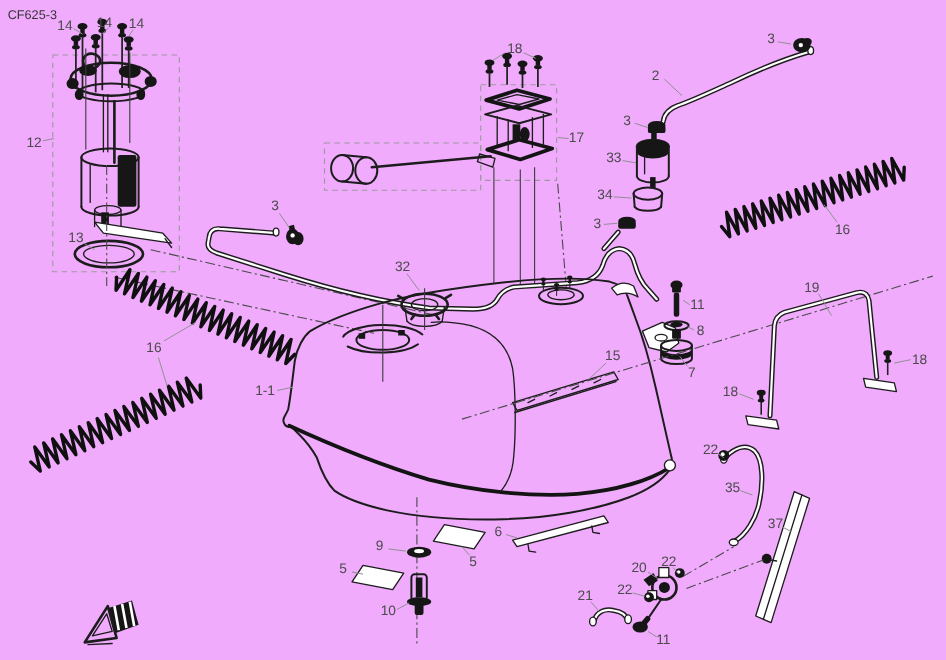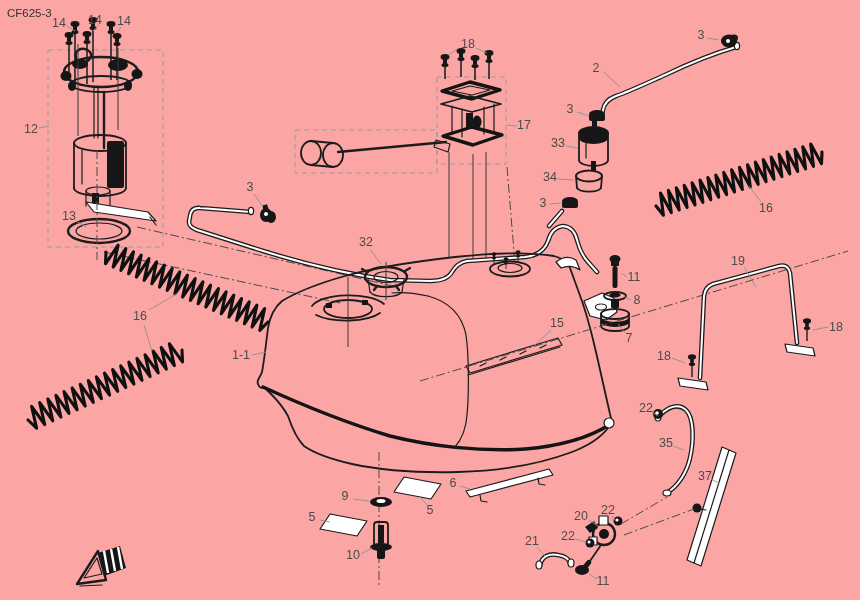--- a/index.html
+++ b/index.html
@@ -1,16 +1,16 @@
 <!DOCTYPE html>
 <html><head>
 <meta charset="utf-8">
 <style>
   html,body{margin:0;padding:0;background:#ffffff}
-  .stage{position:relative;width:860px;height:600px;background:#fca5a5;overflow:hidden;
+  .stage{position:relative;width:860px;height:600px;background:#f0abfc;overflow:hidden;
          font-family:"Liberation Sans",sans-serif}
   svg{display:block}
   .title{font-family:"Liberation Sans",sans-serif;font-size:11.5px;fill:#333}
   .callout{font-family:"Liberation Sans",sans-serif;font-size:12.5px;fill:#4b4b4b;
            text-anchor:middle;dominant-baseline:middle}
   .leader{stroke:#8f8f8f;stroke-width:.9;fill:none}
   .ln1{stroke:#1c1c1c;stroke-width:1.2;fill:none;stroke-linecap:round;stroke-linejoin:round}
   .ln{stroke:#1c1c1c;stroke-width:1.8;fill:none;stroke-linecap:round;stroke-linejoin:round}
   .ln2{stroke:#1c1c1c;stroke-width:2.4;fill:none;stroke-linecap:round;stroke-linejoin:round}
   .ln3{stroke:#141414;stroke-width:3.4;fill:none;stroke-linecap:round;stroke-linejoin:round}

